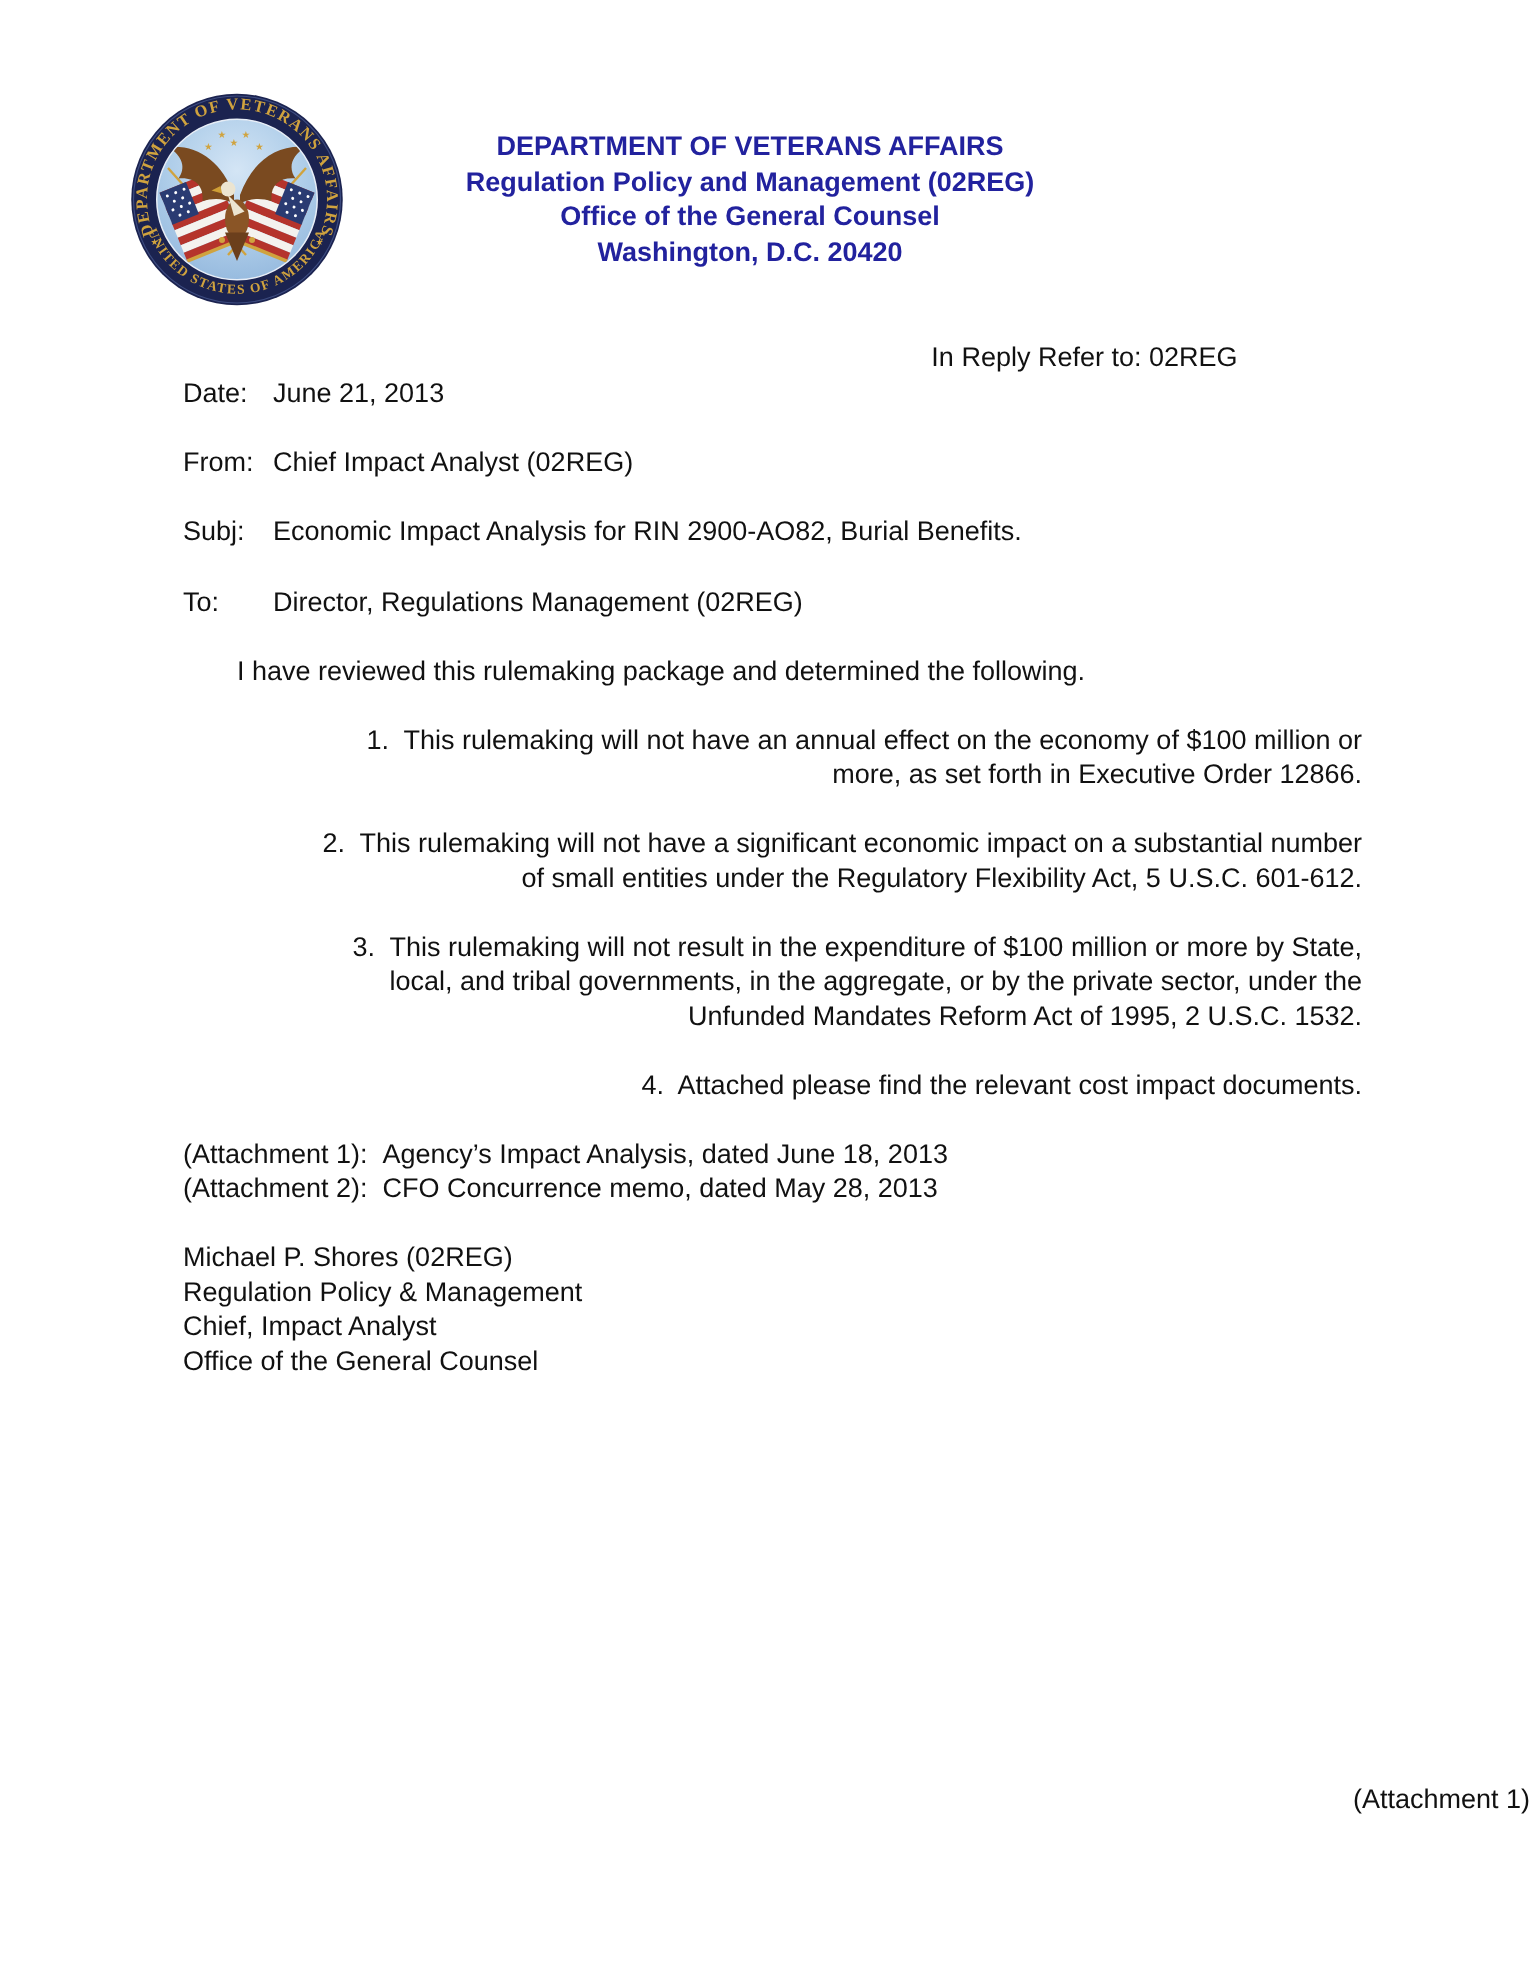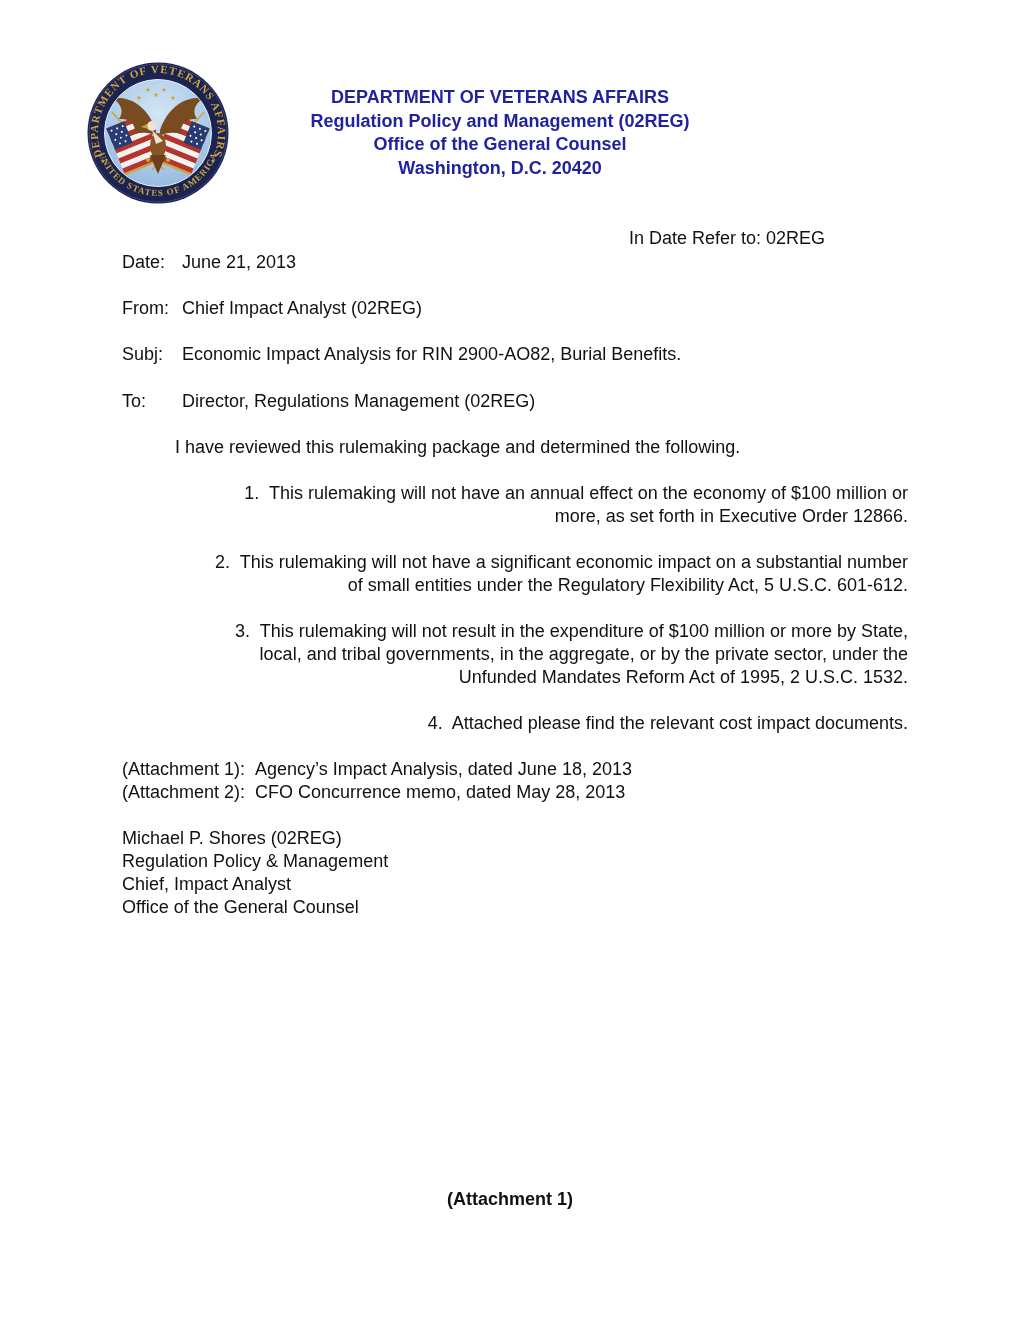--- a/index.html
+++ b/index.html
@@ -11,24 +11,24 @@
   .letterhead{
     position:absolute;top:86px;left:190px;width:620px;text-align:center;
     font-weight:bold;color:var(--header-blue,#22229E);line-height:23.5px;font-size:18px;
   }
   .reply{position:absolute;top:227px;right:195px;white-space:nowrap;}
   .memo-body{position:absolute;top:251px;left:122px;width:786px;}
   .kv .label{display:inline-block;width:60px;}
   .mt1{margin-top:23px;}
   .mt2{margin-top:24px;}
   .para{white-space:pre-wrap;text-align:right;}
-  .indent{margin-left:53px;}
+  .indent{margin-left:36px;}
   .bold{font-weight:normal;}
   .att-text{margin-left:10px;}
-  .footer{position:absolute;top:1188px;left:0;width:100%;text-align:center;font-weight:bold;font-size:18px;}
+  .footer{position:absolute;top:1188px;left:0;width:100%;text-align:right;font-weight:normal;font-size:18px;}
 </style>
 </head>
 <body style="--header-blue: #22229E; --seal-navy: #1B2350; --seal-gold: #D0A33E; --seal-sky: #AECDE9; --flag-red: #B5342C; --flag-blue: #2A3B72; --ink: #111111;">
 
 <div class="page">
 
   <div class="seal">
     <svg width="144" height="142" viewBox="0 0 144 142">
       <defs>
         <radialGradient id="sky" cx="50%" cy="32%" r="78%">
@@ -146,21 +146,21 @@
     </svg>
   </div>
 
   <div class="letterhead">
     <div>DEPARTMENT OF VETERANS AFFAIRS</div>
     <div>Regulation Policy and Management (02REG)</div>
     <div>Office of the General Counsel</div>
     <div>Washington, D.C.  20420</div>
   </div>
 
-  <div class="reply">In Date Refer to: 02REG</div>
+  <div class="reply">In Reply Refer to: 02REG</div>
 
   <div class="memo-body">
 
     <div class="kv">
       <span class="label">Date:</span><span>June 21, 2013</span>
     </div>
 
     <div class="kv mt1">
       <span class="label">From:</span><span>Chief Impact Analyst (02REG)</span>
     </div>

